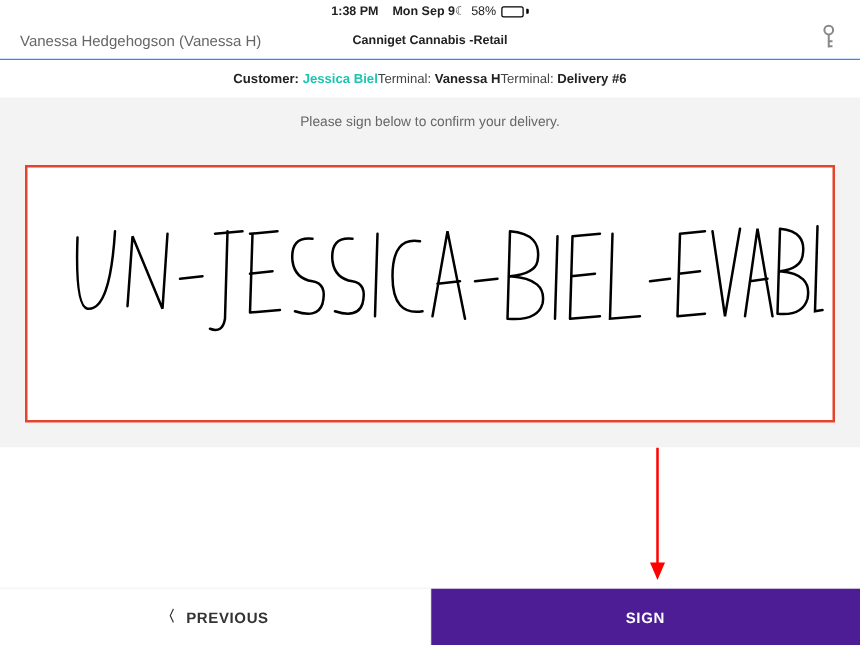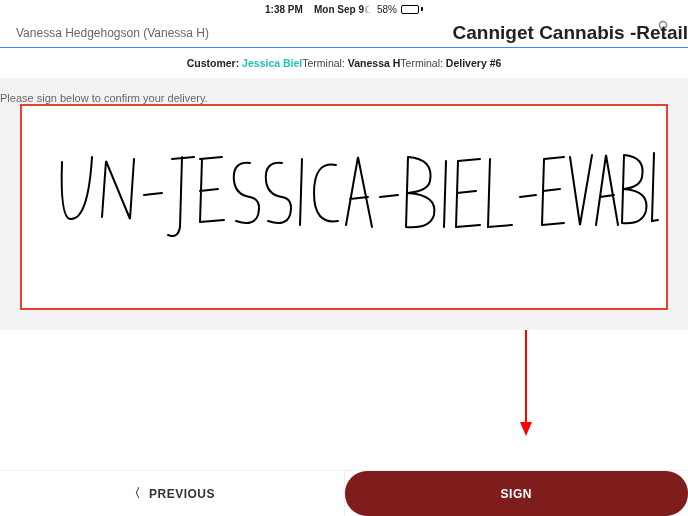--- a/index.html
+++ b/index.html
@@ -5,38 +5,38 @@
   * { box-sizing: border-box; margin: 0; padding: 0; }
   html, body { width: 688px; height: 516px; font-family: -apple-system, "Helvetica Neue", Arial, sans-serif; background: #fff; color: #222; overflow: hidden; }
   .status-bar { height: 18px; display: flex; align-items: center; justify-content: center; padding: 0 8px; font-size: 10px; font-weight: 600; }
   .status-right { display: flex; align-items: center; gap: 4px; font-size: 10px; font-weight: 500;}
   .battery { display: inline-flex; align-items: center; gap: 2px;}
   .battery-body { width: 18px; height: 9px; border: 1px solid #000; border-radius: 2px; position: relative; }
   .battery-fill { height: 100%; width: 58%; background: #000; }
   .battery-tip { width: 2px; height: 4px; background: #000; border-radius: 0 1px 1px 0;}
   .header { height: 30px; display: flex; align-items: center; padding: 0 16px; border-bottom: 1px solid #3b82f6; position: relative;}
   .header .user { font-size: 12px; color: #666; }
-  .header .title { position: absolute; left: 0; right: 0; text-align: right; font-size: 19px; font-weight: 700; color: #222; pointer-events: none;}
+  .header .title { position: absolute; left: 0; right: 0; text-align: center; font-size: 10px; font-weight: 700; color: #222; pointer-events: none;}
   .header .key-icon { margin-left: auto; color: #777;}
   .info-bar { height: 30px; display: flex; align-items: center; justify-content: center; padding: 0 32px; font-size: 10.5px; background: #fff; }
   .info-bar .label { font-weight: 700; color: #222;}
   .info-bar .v { color: #444; }
   .info-bar .customer-link { color: #1fc4b0; font-weight: 600;}
-  .instruction-band { background: #f3f3f3; padding: 14px 0 0; font-size: 11px; color: #666;}
+  .instruction-band { background: #f3f3f3; padding: 14px 0 28px; text-align: center; font-size: 11px; color: #666;}
   .sig-wrap { background: #f3f3f3; padding: 0 20px 20px; }
   .sig-pad { background: #fff; border: 2px solid #e2452b; height: 206px; width: 100%; display: flex; align-items: center; }
   .sig-pad svg { max-width: 100%; }
   .spacer { flex: 1; background: #fff; position: relative;}
   .arrow { position: absolute; left: 520px; top: 0; width: 12px; height: 106px; pointer-events:none;}
   .page { display: flex; flex-direction: column; height: 516px; }
   .button-bar { display: flex; height: 46px; border-top: 1px solid #eee;}
   .btn { flex: 1; display: flex; align-items: center; justify-content: center; font-size: 12px; font-weight: 700; letter-spacing: .5px; cursor: pointer; user-select: none;}
   .btn-prev { background: #fff; color: #333; border-right: 1px solid #eee;}
   .btn-prev .chev { margin-right: 8px; font-size: 12px;}
-  .btn-sign { background: #7f1d1d; color: #fff; border-radius: 22px;}
+  .btn-sign { background: #4c1d95; color: #fff;}
 </style>
 </head>
 <body>
 
 <div class="page">
   <div class="status-bar">
     <div>
       <span>1:38 PM</span>
       <span>&nbsp;&nbsp;</span>
       <span>Mon Sep 9</span>

